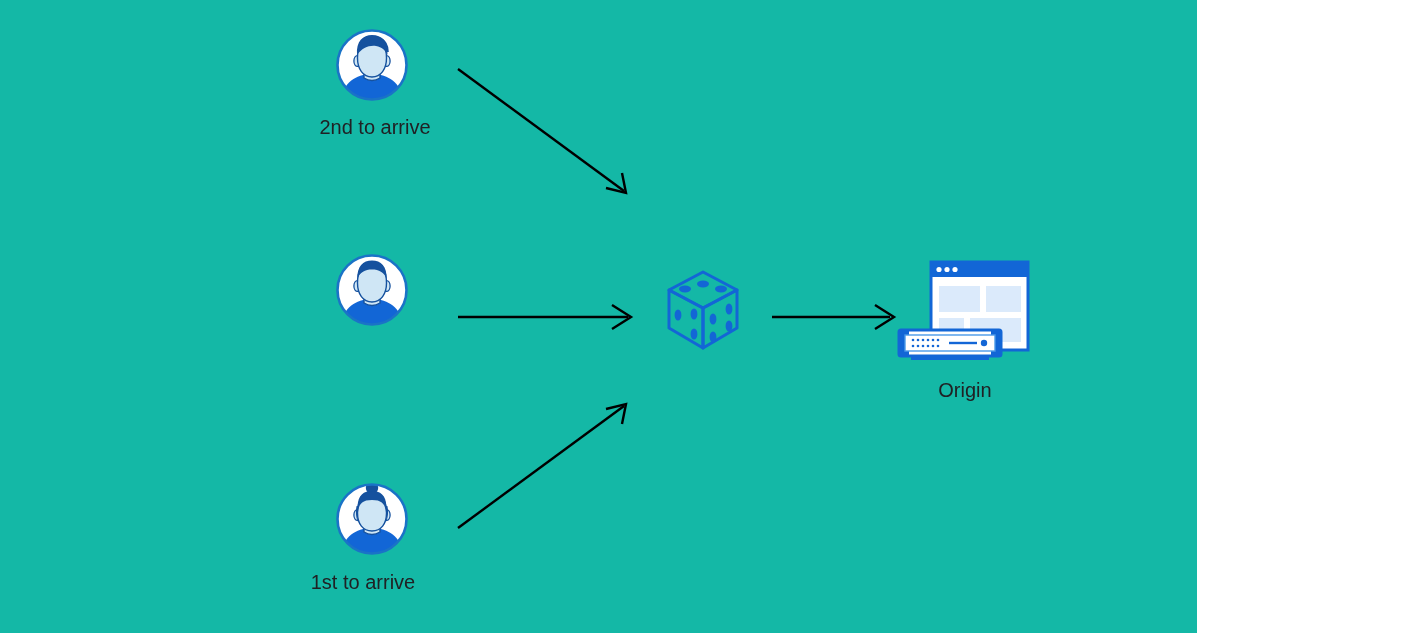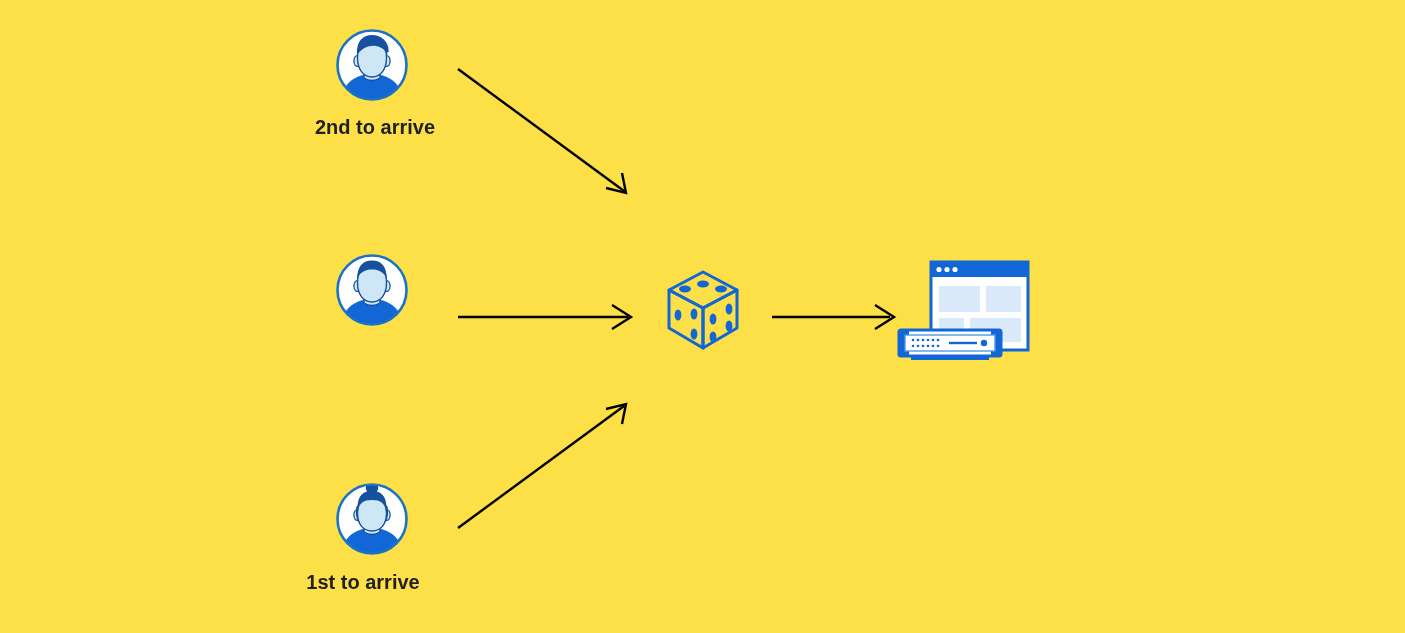--- a/index.html
+++ b/index.html
@@ -6,25 +6,24 @@
     margin: 0;
     padding: 0;
     background: #ffffff;
   }
   body {
     font-family: "Liberation Sans", sans-serif;
     color: #1a1a1a;
   }
   #canvas {
     position: relative;
-    width: 1405px;
+    width: 1197px;
     height: 633px;
-    background: #fde047;
+    background: #14b8a6;
     overflow: hidden;
-    font-weight: bold;
   }
   .node {
     position: absolute;
   }
   .node-label {
     position: absolute;
     width: 260px;
     text-align: center;
     font-size: 20px;
     line-height: 26px;
@@ -223,14 +222,15 @@
           <circle cx="30" cy="88" r="1.3"></circle>
             <circle cx="35" cy="88" r="1.3"></circle>
           <circle cx="40" cy="88" r="1.3"></circle>
             <circle cx="45" cy="88" r="1.3"></circle>
         </g>
         <line x1="56" y1="85" x2="84" y2="85" stroke="#1366d6" stroke-width="2.4"></line>
         <circle cx="91" cy="85" r="3.2" fill="#1366d6"></circle>
       </g>
     </svg>
   </div>
+  <div class="node-label" style="left:835px; top:377px;">Origin</div>
 
 </div>
 
 </body></html>

